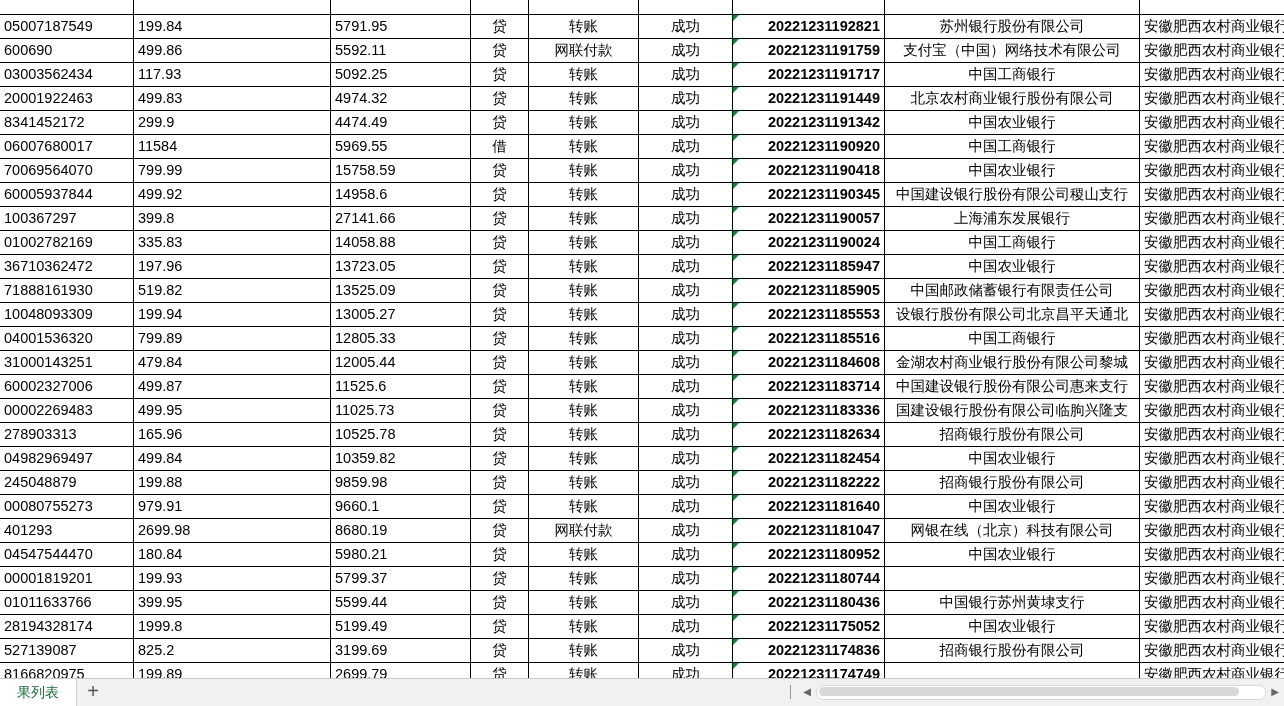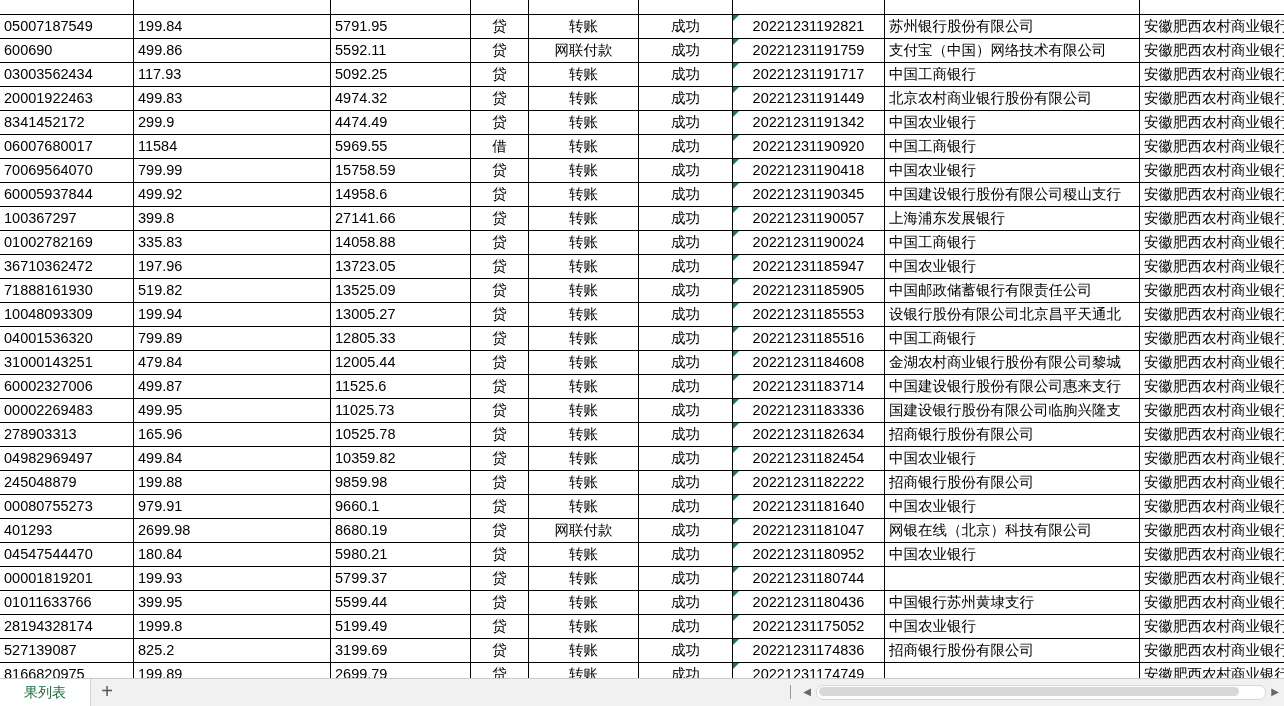--- a/index.html
+++ b/index.html
@@ -37,22 +37,22 @@
   col.c-dc{width:58px;}
   col.c-type{width:110px;}
   col.c-status{width:94px;}
   col.c-time{width:152px;}
   col.c-bank{width:255px;}
   col.c-own{width:150px;}
 
   td.acct{text-align:left;}
   td.amt,td.bal{text-align:left;}
   td.dc,td.type,td.status{text-align:center;}
-  td.time{text-align:center;position:relative;}
-  td.bank{}
+  td.time{text-align:right;position:relative;font-weight:bold;}
+  td.bank{text-align:center;}
   td.own{text-align:left;padding-left:2px;}
 
   
   td.time.mark:before{
     content:"";
     position:absolute;
     left:0;top:0;
     border-top:6px solid #008a3c;
     border-right:6px solid transparent;
   }
@@ -68,21 +68,21 @@
     background:#f1f1f1;
     border-top:1px solid #c8c8c8;
     box-sizing:border-box;
   }
   #tabstrip{
     position:absolute;left:0;top:0;height:27px;
     display:flex;align-items:center;
   }
   .tab{
     height:27px;line-height:27px;
-    padding:0 24px;font-size:14px;
+    padding:0 17px;font-size:14px;
     background:#ffffff;
     border-right:1px solid #d0d0d0;
     color:#1a6b3c;
   }
   .addtab{
     width:32px;text-align:center;height:27px;line-height:25px;
     font-size:20px;color:#555;background:#f1f1f1;
   }
   
   #hscroll{

